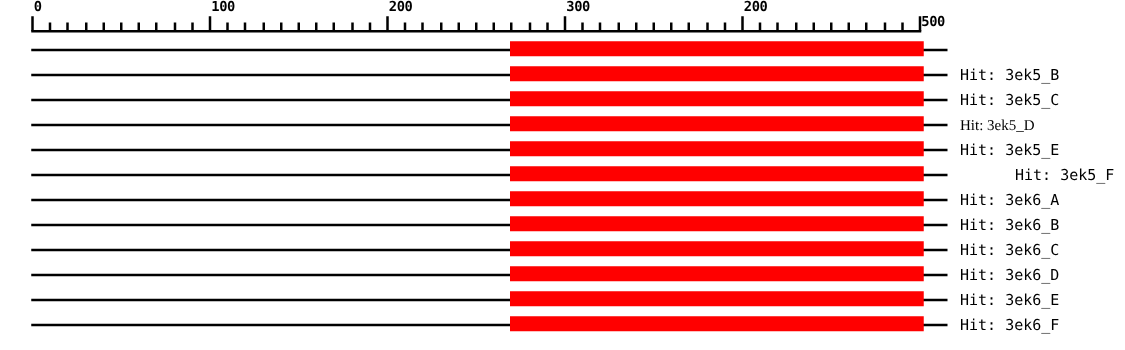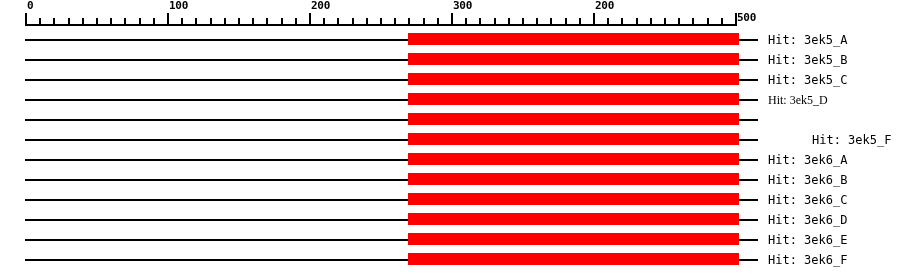--- a/index.html
+++ b/index.html
@@ -157,40 +157,40 @@
       <div class="tick minor" style="left: 707px;"></div>
       <div class="tick minor" style="left: 721px;"></div>
       <div class="tick major" style="left: 735px;"></div>
       <div class="tick-label" style="left: 737px; margin-top: 12px;">500</div>
     </div>
 
   <div id="rows">
       <div class="hit-row" style="top: 30px;">
         <div class="query-line" style="left: 25px; width: 733px;"></div>
         <div class="hsp-bar" style="left: 408px; width: 331px; background: rgb(255, 0, 0);"></div>
-        <div class="hit-label" style="left: 768px;">Hit: 3ek5_A</div>
       </div>
       <div class="hit-row" style="top: 50px;">
         <div class="query-line" style="left: 25px; width: 733px;"></div>
         <div class="hsp-bar" style="left: 408px; width: 331px; background: rgb(255, 0, 0);"></div>
         <div class="hit-label" style="left: 768px;">Hit: 3ek5_B</div>
       </div>
       <div class="hit-row" style="top: 70px;">
         <div class="query-line" style="left: 25px; width: 733px;"></div>
         <div class="hsp-bar" style="left: 408px; width: 331px; background: rgb(255, 0, 0);"></div>
         <div class="hit-label" style="left: 768px;">Hit: 3ek5_C</div>
       </div>
       <div class="hit-row" style="top: 90px; font-family: Liberation Serif, serif;">
         <div class="query-line" style="left: 25px; width: 733px;"></div>
         <div class="hsp-bar" style="left: 408px; width: 331px; background: rgb(255, 0, 0);"></div>
         <div class="hit-label" style="left: 768px;">Hit: 3ek5_D</div>
       </div>
       <div class="hit-row" style="top: 110px;">
         <div class="query-line" style="left: 25px; width: 733px;"></div>
         <div class="hsp-bar" style="left: 408px; width: 331px; background: rgb(255, 0, 0);"></div>
+        <div class="hit-label" style="left: 768px;">Hit: 3ek5_E</div>
       </div>
       <div class="hit-row" style="top: 130px;">
         <div class="query-line" style="left: 25px; width: 733px;"></div>
         <div class="hsp-bar" style="left: 408px; width: 331px; background: rgb(255, 0, 0);"></div>
         <div class="hit-label" style="left: 768px; margin-left: 44px;">Hit: 3ek5_F</div>
       </div>
       <div class="hit-row" style="top: 150px;">
         <div class="query-line" style="left: 25px; width: 733px;"></div>
         <div class="hsp-bar" style="left: 408px; width: 331px; background: rgb(255, 0, 0);"></div>
         <div class="hit-label" style="left: 768px;">Hit: 3ek6_A</div>

